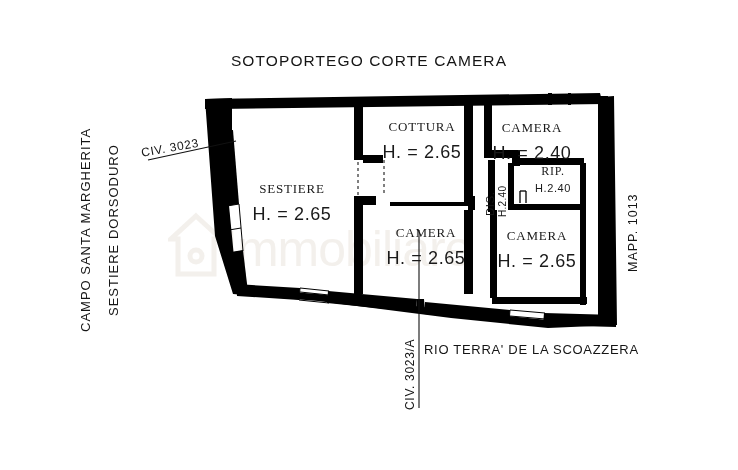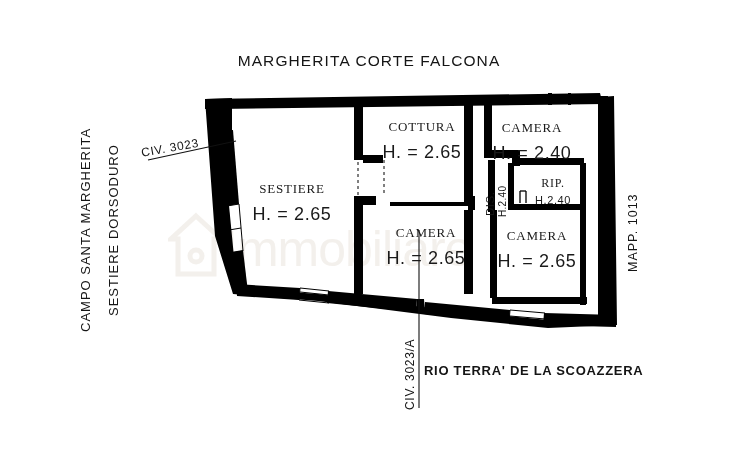--- a/index.html
+++ b/index.html
@@ -13,41 +13,41 @@
   }
   #stage{position:absolute;inset:0;width:738px;height:470px;}
 
   
   .lbl{position:absolute;white-space:nowrap;color:#151515;letter-spacing:.6px;}
   .title{
     left:0;right:0;top:52px;text-align:center;
     font-size:15.5px;letter-spacing:1.1px;font-weight:400;
   }
   .street-bottom{
-    left:424px;top:363px;font-size:13px;letter-spacing:.7px;font-weight:bold;
+    left:424px;top:342px;font-size:13px;letter-spacing:.7px;
   }
   .vert{transform-origin:0 0;}
   .v-campo{left:78px;top:332px;transform:rotate(-90deg);font-size:13px;letter-spacing:1px;}
   .v-sestiere{left:106px;top:316px;transform:rotate(-90deg);font-size:13px;letter-spacing:1px;}
   .v-mapp{left:626px;top:272px;transform:rotate(-90deg);font-size:12.5px;letter-spacing:1px;}
   .v-civa{left:403px;top:410px;transform:rotate(-90deg);font-size:12px;letter-spacing:.7px;}
   .civ3023{left:140px;top:146px;font-size:12px;letter-spacing:.7px;transform:rotate(-10deg);transform-origin:0 0;}
 
   
   .room{position:absolute;text-align:center;white-space:nowrap;}
   .room .rn{font-size:13px;letter-spacing:.8px;display:block;font-family:Liberation Serif, serif;}
   .room .rh{font-size:18px;letter-spacing:.6px;display:block;margin-top:7px;}
   .room.small .rn{font-size:12px;}
   .room.small .rh{font-size:11px;margin-top:3px;}
 
   .r-soggiorno{left:232px;top:181px;width:120px;}
   .r-cottura{left:376px;top:119px;width:92px;}
   .r-camera1{left:380px;top:225px;width:92px;}
   .r-bagno{left:489px;top:120px;width:86px;}
-  .r-rip{left:520px;top:176px;width:66px;text-align:center;}
+  .r-rip{left:520px;top:164px;width:66px;text-align:center;}
   .r-camera2{left:491px;top:228px;width:92px;}
 
   .v-dis{left:484px;top:216px;transform:rotate(-90deg);transform-origin:0 0;font-size:11.5px;letter-spacing:.5px;}
   .v-riph{left:497px;top:217px;transform:rotate(-90deg);transform-origin:0 0;font-size:10px;letter-spacing:.3px;}
 
   
   #watermark{
     position:absolute;left:168px;top:206px;width:330px;height:78px;
     opacity:.30;pointer-events:none;
   }
@@ -56,21 +56,21 @@
     font-size:50px;letter-spacing:-1px;color:#d9cfc2;
     font-family:"Liberation Sans", sans-serif;font-weight:400;
   }
   #watermark .wm-house{position:absolute;left:0;top:6px;}
 </style>
 </head>
 <body>
 
 <div id="stage">
 
-  <div class="lbl title">MARGHERITA CORTE FALCONA</div>
+  <div class="lbl title">SOTOPORTEGO CORTE CAMERA</div>
 
   <div id="watermark">
     <svg class="wm-house" width="56" height="66" viewBox="0 0 56 66">
       <path d="M28 4 L53 27 L46 27 L46 62 L10 62 L10 27 L3 27 Z" fill="none" stroke="#d9cfc2" stroke-width="5"></path>
       <circle cx="28" cy="44" r="6" fill="none" stroke="#d9cfc2" stroke-width="5"></circle>
     </svg>
     <div class="wm-text">Immobiliare</div>
   </div>
 
   <svg width="738" height="470" viewBox="0 0 738 470" style="position:absolute;left:0;top:0;">

